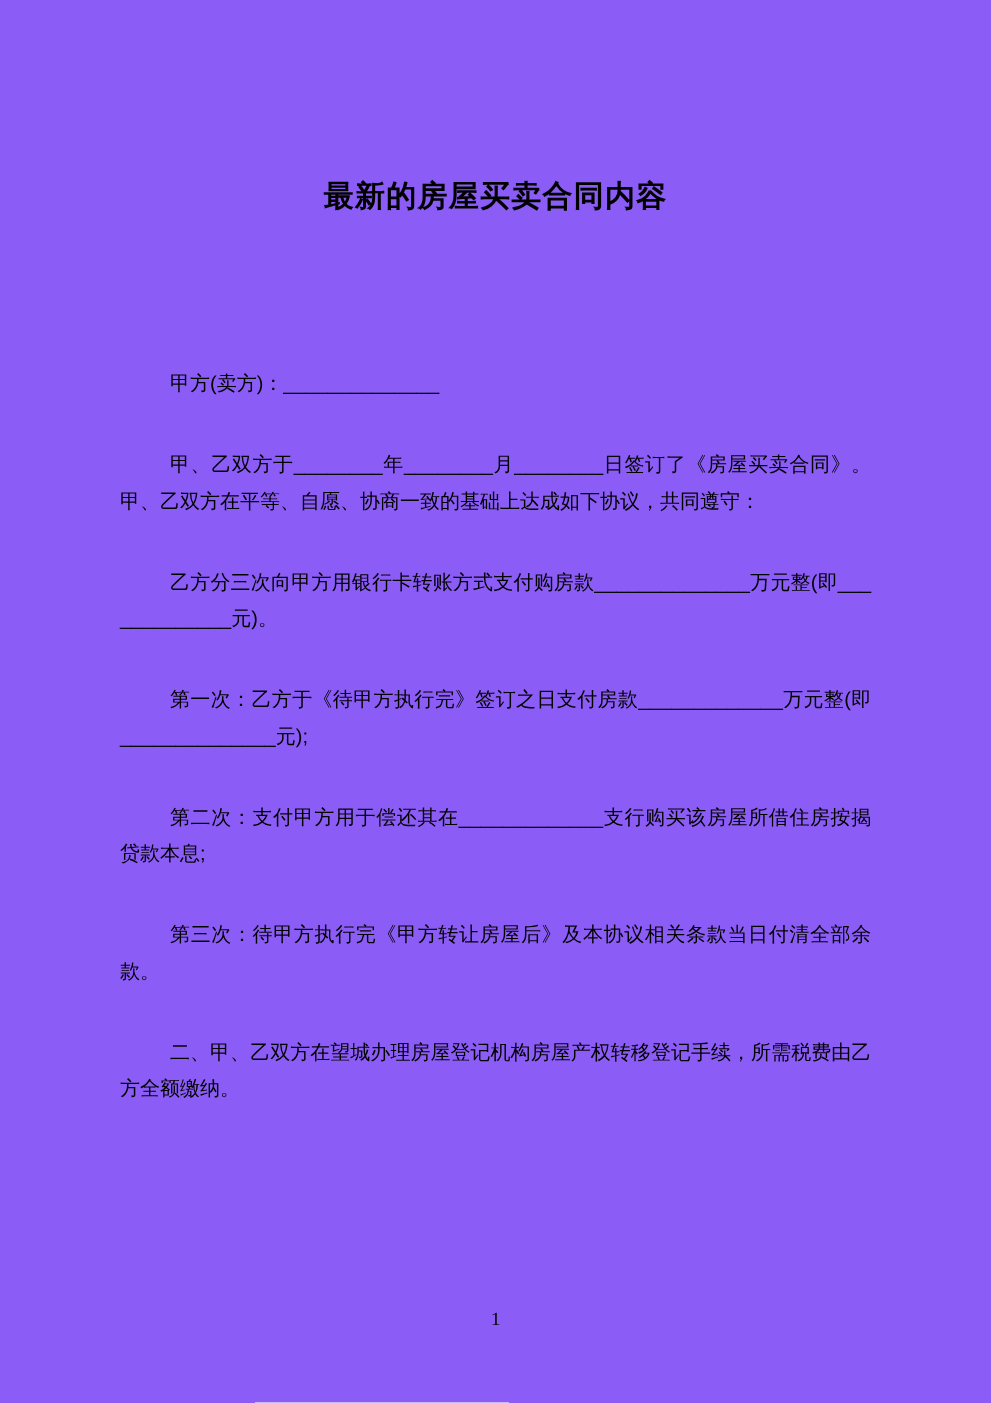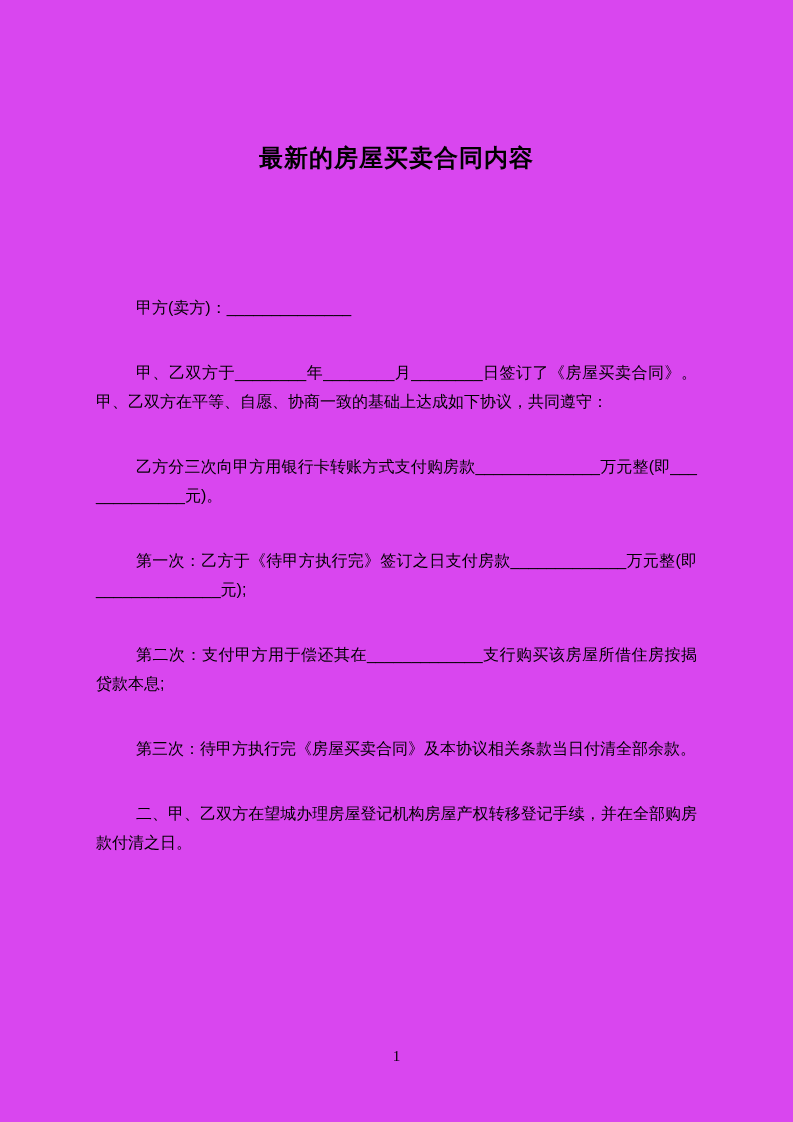--- a/index.html
+++ b/index.html
@@ -13,21 +13,21 @@
     position: relative;
     font-family: "Liberation Sans", sans-serif;
     color: #000000;
     overflow: hidden;
   }
   .page {
     position: absolute;
     inset: 0;
     box-sizing: border-box;
     padding: 143px 96px 0 96px;
-    background: #d946ef;
+    background: #8b5cf6;
   }
   .doc-title {
     font-size: 24px;
     font-weight: bold;
     line-height: 30px;
     text-align: center;
     margin: 0 0 120px 0;
     letter-spacing: 1px;
   }
   .para {
@@ -63,19 +63,19 @@
 
   <p class="para">甲、乙双方于________年________月________日签订了《房屋买卖合同》。甲、乙双方在平等、自愿、协商一致的基础上达成如下协议，共同遵守：</p>
 
 
   <p class="para">乙方分三次向甲方用银行卡转账方式支付购房款______________万元整(即_____________元)。</p>
 
   <p class="para">第一次：乙方于《待甲方执行完》签订之日支付房款_____________万元整(即______________元);</p>
 
   <p class="para">第二次：支付甲方用于偿还其在_____________支行购买该房屋所借住房按揭贷款本息;</p>
 
-  <p class="para">第三次：待甲方执行完《房屋买卖合同》及本协议相关条款当日付清全部余款。</p>
+  <p class="para">第三次：待甲方执行完《甲方转让房屋后》及本协议相关条款当日付清全部余款。</p>
 
-  <p class="para">二、甲、乙双方在望城办理房屋登记机构房屋产权转移登记手续，并在全部购房款付清之日。</p>
+  <p class="para">二、甲、乙双方在望城办理房屋登记机构房屋产权转移登记手续，所需税费由乙方全额缴纳。</p>
 
 </div>
 
 <div class="page-footer">1</div>
 
 </body></html>

